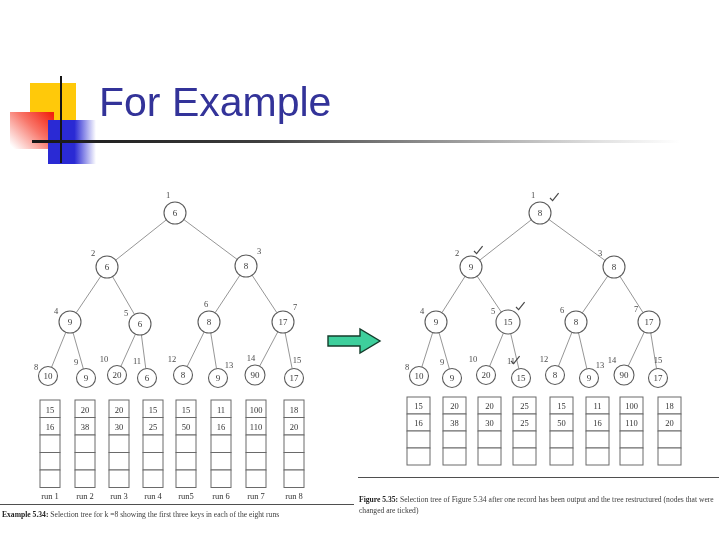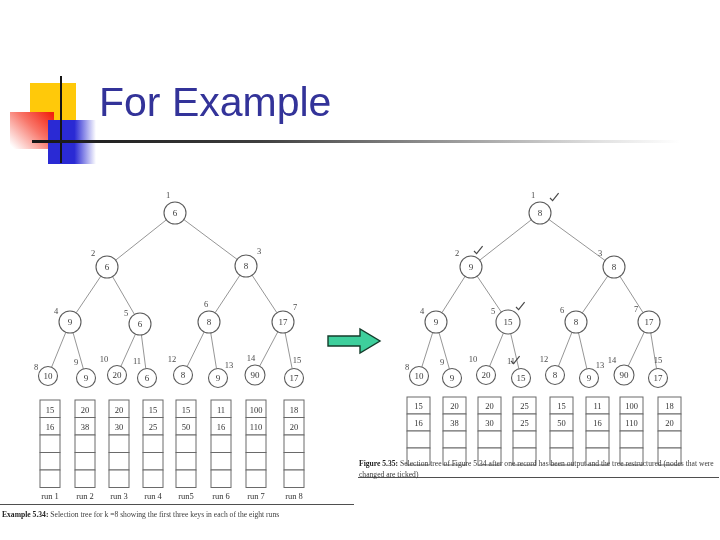--- a/index.html
+++ b/index.html
@@ -281,19 +281,19 @@
       <rect x="265" y="246" width="23" height="17" class="cell"></rect>
       <rect x="265" y="263" width="23" height="17" class="cell"></rect>
       <rect x="303" y="212" width="23" height="17" class="cell"></rect>
       <text x="314.5" y="224" class="bval">18</text>
       <rect x="303" y="229" width="23" height="17" class="cell"></rect>
       <text x="314.5" y="241" class="bval">20</text>
       <rect x="303" y="246" width="23" height="17" class="cell"></rect>
       <rect x="303" y="263" width="23" height="17" class="cell"></rect>
     </svg>
   <div class="cap-rule" style="left:358px;top:477px;width:361px;"></div>
-  <div class="caption" style="left:359px;top:458px;width:358px;"><b>Figure 5.35:</b><span> Selection tree of Figure 5.34 after one record has been output and the tree restructured (nodes that were changed are ticked)</span></div>
+  <div class="caption" style="left:359px;top:494px;width:358px;"><b>Figure 5.35:</b><span> Selection tree of Figure 5.34 after one record has been output and the tree restructured (nodes that were changed are ticked)</span></div>
 
   <svg class="arrow-svg" width="58" height="28" viewBox="0 0 58 28">
     <polygon points="3,9 35,9 35,2 55,14 35,26 35,19 3,19" stroke="#143c2b" stroke-width="1.4" fill="#3ecf9c"></polygon>
   </svg>
 
 </div>
 
 </body></html>

